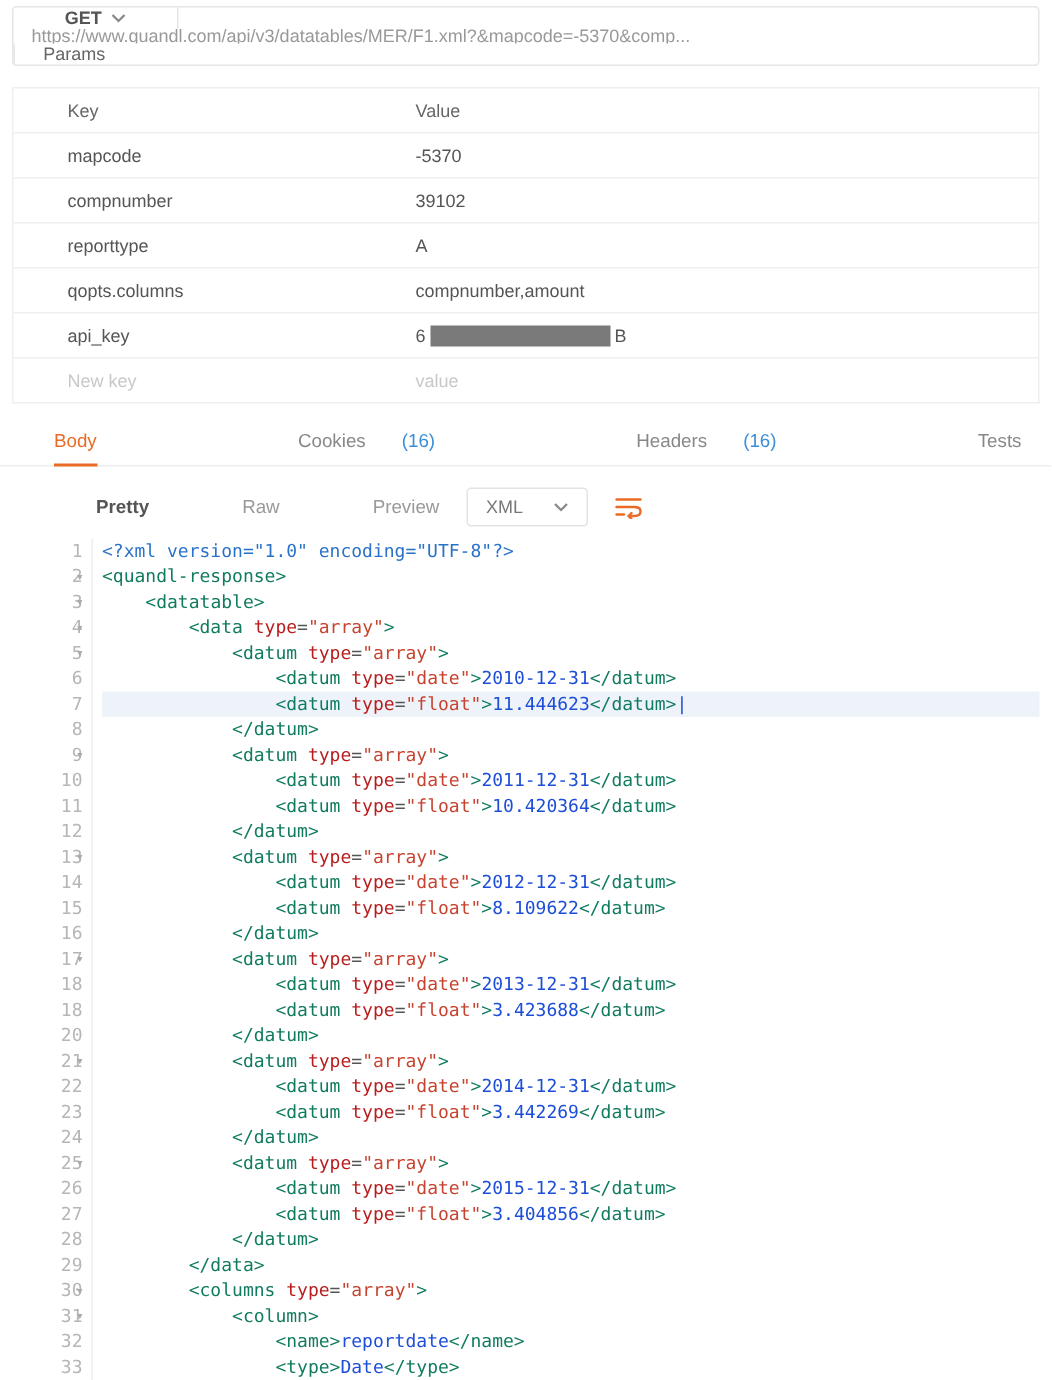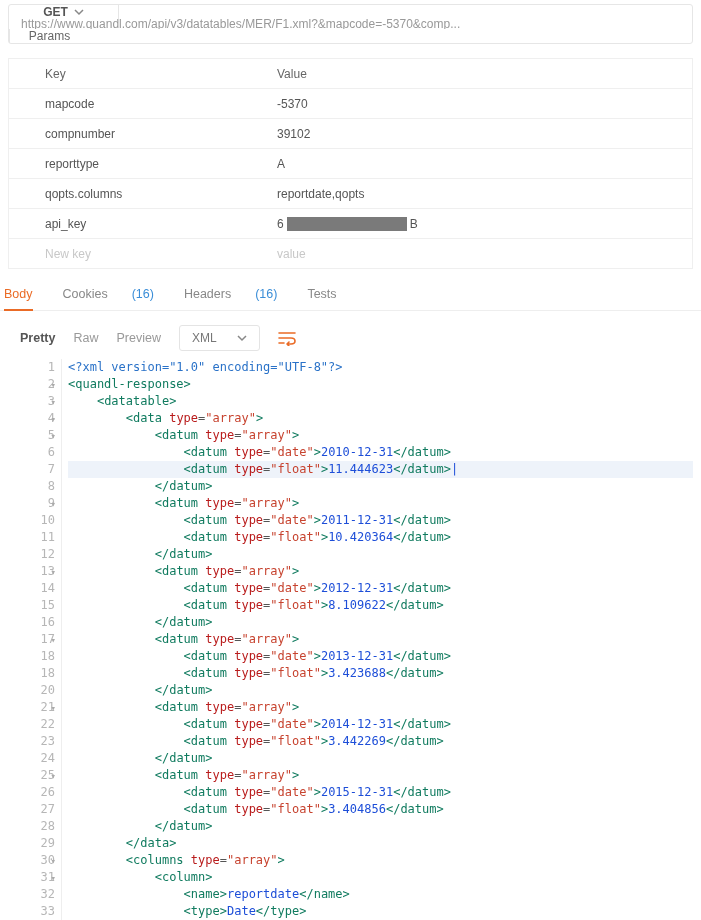--- a/index.html
+++ b/index.html
@@ -9,26 +9,26 @@
   .method .chev { margin-left:6px; }
   .url { flex:1; display:flex; align-items:center; padding:0 12px; color:#999; font-size:12px; white-space:nowrap; overflow:hidden; }
   .params-btn { width:80px; display:flex; align-items:center; justify-content:center; color:#666; border-left:1px solid #e6e6e6; }
   .grid { margin: 14px 8px 0 8px; border:1px solid #efefef; border-top:none; }
   .row { display:flex; height:30px; border-top:1px solid #efefef; }
   .row.header { color:#666; }
   .cell-k { width:268px; padding-left:36px; display:flex; align-items:center; }
   .cell-v { flex:1; display:flex; align-items:center; padding-right:10px; }
   .ph { color:#c8c8c8; }
   .redact { background:#7a7a7a; height:14px; width:120px; display:inline-block; margin:0 3px; }
-  .tabs { display:flex; gap:30px; padding: 18px 20px 8px 4px; border-bottom:1px solid #eee; font-size:12.5px; color:#888; }
+  .tabs { display:flex; gap:30px; padding: 18px 20px 8px 36px; border-bottom:1px solid #eee; font-size:12.5px; color:#888;justify-content:space-between; }
   .tab { display:flex; gap:4px; cursor:pointer; }
   .tab.active { color:#ea6b26; border-bottom:2px solid #ea6b26; padding-bottom:8px; margin-bottom:-9px; }
   .badge { color:#3b8ed8;margin-left:20px; }
   .toolbar { display:flex; align-items:center; gap:18px; padding:14px 20px 8px 20px; }
-  .tbtn { color:#999; font-size:12.5px; }
+  .tbtn { color:#999; font-size:12.5px;margin-left:44px; }
   .tbtn.active { color:#555; font-weight:600; }
   .xml-dd { border:1px solid #e4e4e4; border-radius:3px; padding:5px 12px; color:#777; display:flex; align-items:center; gap:20px;}
   .wrap-btn { color:#ea6b26; display:flex; }
   .editor { display:flex; font-family: Menlo, Consolas, monospace; font-size:12px; line-height:17px; margin:0 8px 8px 20px; }
   .gutter { width:42px; text-align:right; color:#b6b6b6; border-right:1px solid #eee; padding-right:6px; user-select:none; }
   .gln { height:17px; position:relative; }
   .fold { position:absolute; right:-1px; top:1px; font-size:9px; color:#aaa; }
   .code { flex:1; padding-left:6px; }
   .cl { height:17px; white-space:pre; }
   .cl.hl { background:#eef3fa; }
@@ -72,21 +72,21 @@
       <div class="row">
         <div class="cell-k">compnumber</div>
         <div class="cell-v">39102</div>
       </div>
       <div class="row">
         <div class="cell-k">reporttype</div>
         <div class="cell-v">A</div>
       </div>
       <div class="row">
         <div class="cell-k">qopts.columns</div>
-        <div class="cell-v">reportdate,qopts</div>
+        <div class="cell-v">compnumber,amount</div>
       </div>
       <div class="row">
         <div class="cell-k">api_key</div>
         <div class="cell-v">6<span class="redact"></span>B</div>
       </div>
     </div>
   <div class="row">
     <div class="cell-k ph">New key</div>
     <div class="cell-v ph">value</div>
   </div>

